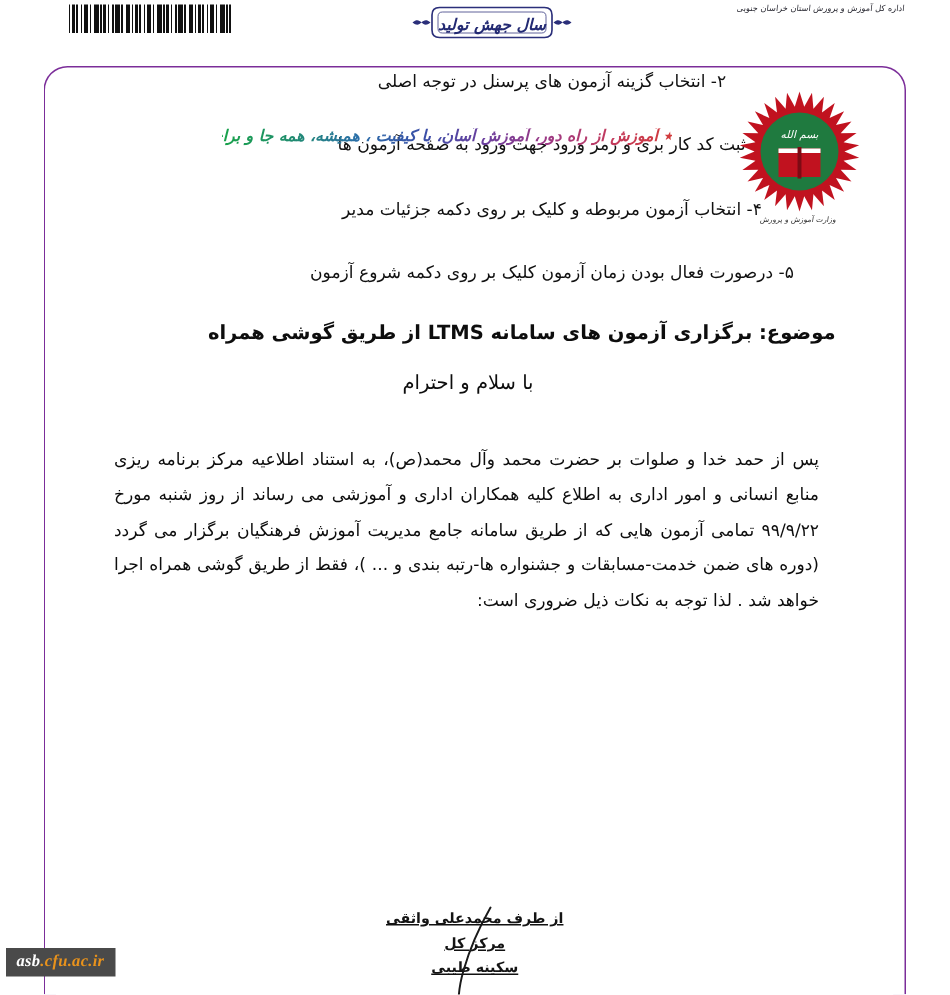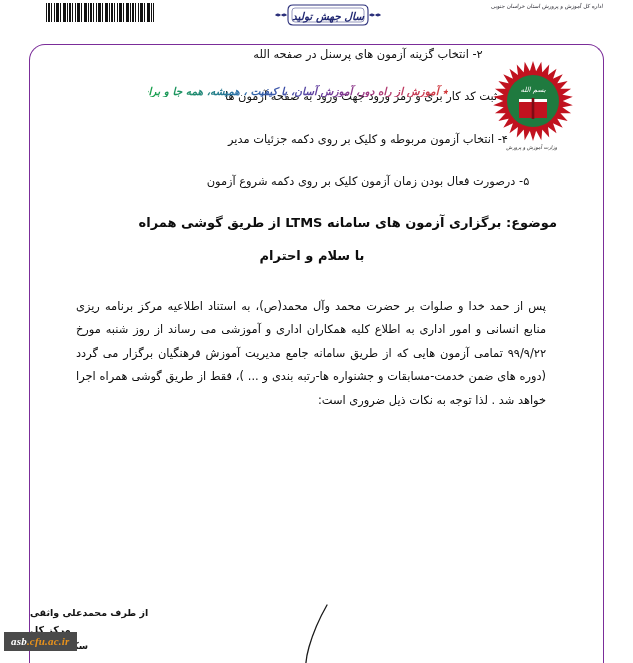--- a/index.html
+++ b/index.html
@@ -124,21 +124,21 @@
     right: 46px; top: 166px;
     width: 490px;
     font-size: 13px;
     font-weight: 700;
     line-height: 1.9;
   }
   #greeting {
     right: 46px; top: 203px;
     width: 490px;
     font-size: 13px;
-    font-weight: 700;
+    font-weight: 400;
     text-align: center;
   }
 
   #paragraph {
     right: 57px; top: 250px;
     width: 470px;
     font-size: 11.4px;
     line-height: 2.05;
     text-align: justify;
     text-align-last: right;
@@ -163,22 +163,23 @@
     unicode-bidi: embed;
     display: inline-block;
     font-family: "Liberation Sans", sans-serif;
     font-size: 12.5px;
   }
 
   
   #signature {
     position: absolute;
     left: 0; right: 0; top: 560px;
-    text-align: left;
-    direction: rtl;
+    text-align: center;
+    direction: rtl;
+    text-decoration: underline;
   }
   #signature div {
     font-size: 9.5px;
     font-weight: 700;
     line-height: 1.75;
     color: #141414;
   }
   #sig-scribble {
     position: absolute;
     left: 50%; top: 558px;
@@ -282,21 +283,21 @@
 
   <div class="doc-text" id="subject">موضوع: برگزاری آزمون های سامانه LTMS از طریق گوشی همراه</div>
 
   <div class="doc-text" id="greeting">با سلام و احترام</div>
 
   <div class="doc-text" id="paragraph">پس از حمد خدا و صلوات بر حضرت محمد وآل محمد(ص)، به استناد اطلاعیه مرکز برنامه ریزی منابع انسانی و امور اداری به اطلاع کلیه همکاران اداری و آموزشی می رساند از روز شنبه مورخ ۹۹/۹/۲۲ تمامی آزمون هایی که از طریق سامانه جامع مدیریت آموزش فرهنگیان برگزار می گردد (دوره های ضمن خدمت-مسابقات و جشنواره ها-رتبه بندی و ... )، فقط از طریق گوشی همراه اجرا خواهد شد . لذا توجه به نکات ذیل ضروری است:</div>
 
   <ol id="list">
     <li>
       <span>۲-</span>
-      <span>انتخاب گزینه آزمون های پرسنل در صفحه الله</span>
+      <span>انتخاب گزینه آزمون های پرسنل در توجه اصلی</span>
     </li>
     <li>
       <span>۳-</span>
       <span>ثبت کد کار بری و رمز ورود جهت ورود به صفحه آزمون ها</span>
     </li>
     <li>
       <span>۴-</span>
       <span>انتخاب آزمون مربوطه و کلیک بر روی دکمه جزئیات مدیر</span>
     </li>
     <li>

